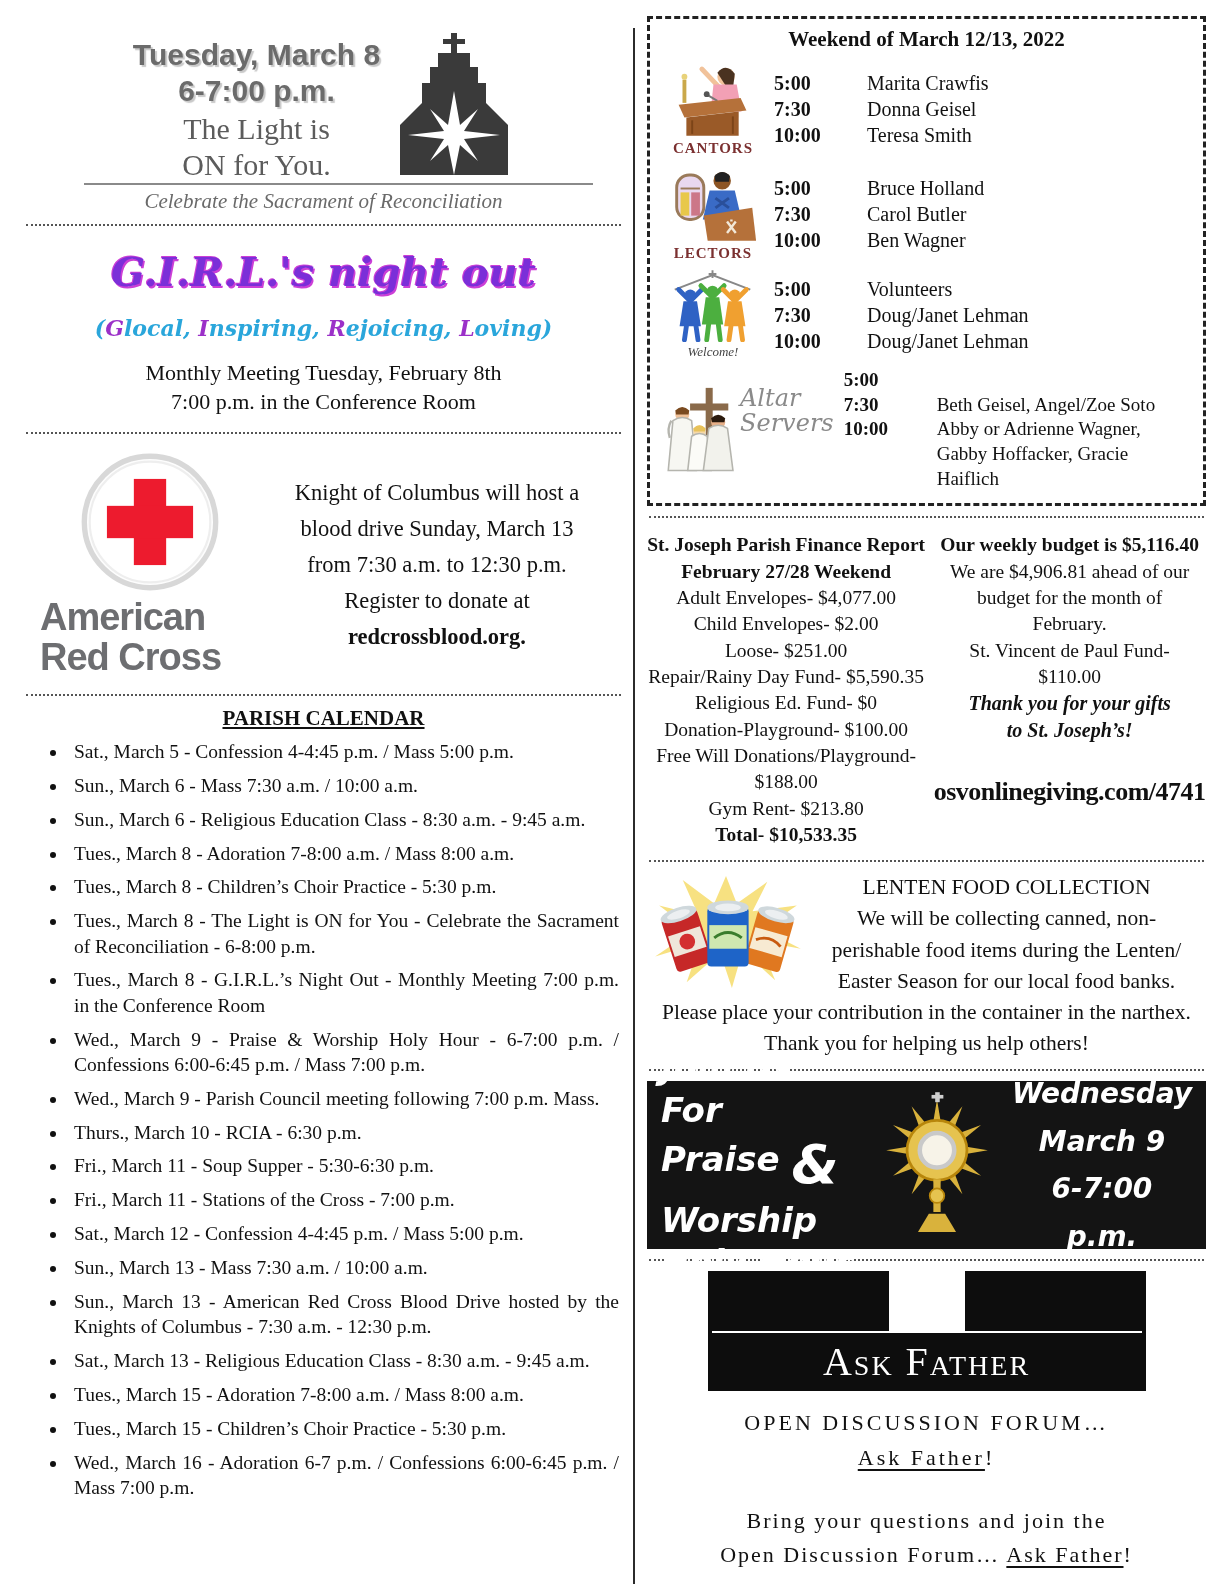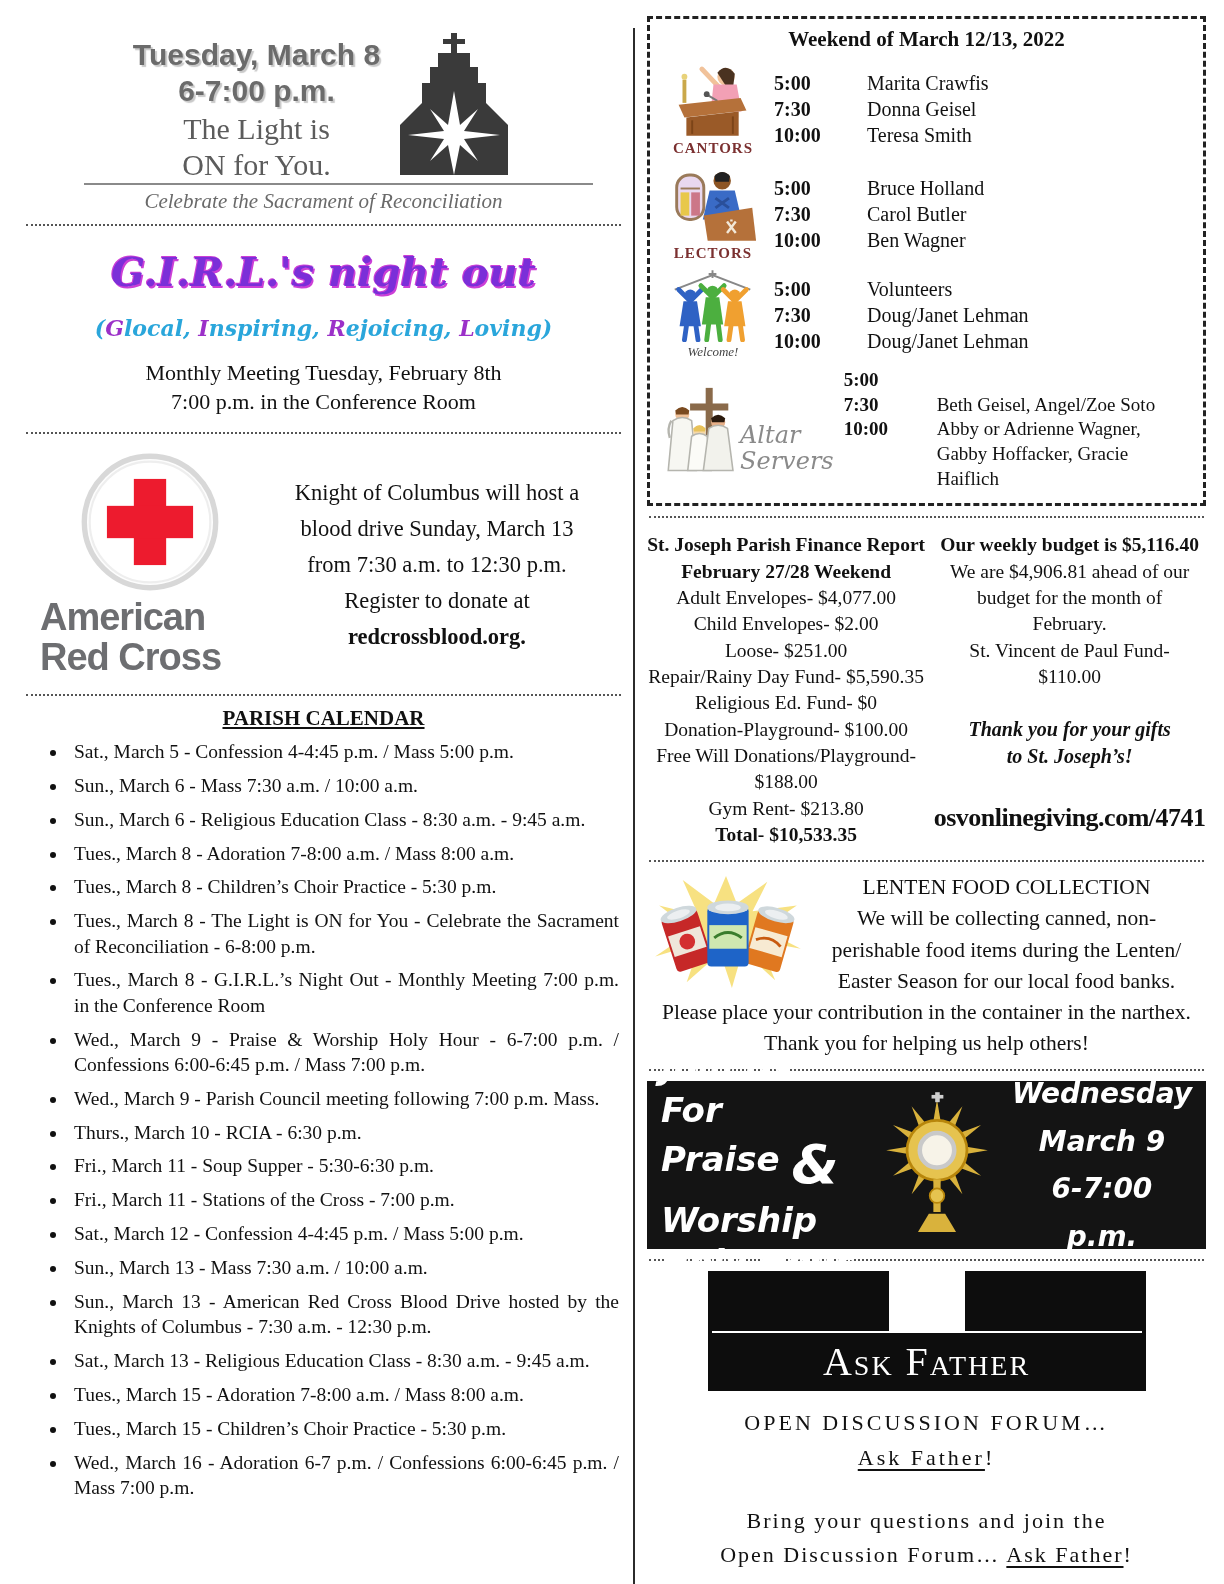--- a/index.html
+++ b/index.html
@@ -51,35 +51,35 @@
 
   .cal-title{text-align:center; font-weight:bold; font-size:21px; text-decoration:underline; margin:6px 0 8px;}
   .cal-list{list-style:disc; padding-left:44px; margin-right:4px;}
   .cal-list li{font-size:19.5px; line-height:1.3; margin-bottom:8.5px; text-align:justify; padding-left:6px;}
 
   
   .wk-box{border:3px dashed #222; padding:8px 12px 4px;}
   .wk-title{text-align:center; font-weight:bold; font-size:21px;}
   .wk-group{display:flex; align-items:center; margin:8px 0;}
   .wk-iconblock{flex:0 0 102px; text-align:center;}
-  .wk-iconblock.wide{flex:0 0 142px; display:flex; align-items:flex-end;}
+  .wk-iconblock.wide{flex:0 0 142px; display:flex; align-items:flex-start;}
   .grp-label{color:var(--label-maroon); font-weight:bold; font-size:15px; letter-spacing:1px; margin-top:-2px;}
   .grp-label.script{color:#444; font-style:italic; font-weight:normal; font-size:13px; letter-spacing:0;}
   .altar-label{color:#8a8a8a; font-size:24px; line-height:1.05; font-style:italic; font-family:"DejaVu Serif", serif; text-align:left;}
   .wk-rows{flex:1; padding-left:10px;}
   .wk-row{display:flex; font-size:20px; line-height:1.3;}
   .wk-time{font-weight:bold; width:56px; flex:0 0 56px;}
   .wk-names{flex:1;margin-left:37px;}
   .wk-group.altar .wk-row{font-size:19px;}
 
   .fin-row{display:flex; gap:8px; padding:4px 0 2px;}
   .fin-left{flex:1.02; text-align:center; font-size:19.5px; line-height:1.35;}
   .fin-right{flex:1; text-align:center; font-size:19.5px; line-height:1.35;}
   .fin-b{font-weight:bold;}
-  .fin-thanks{font-weight:bold; font-style:italic; font-size:20px; margin-top:26px; line-height:1.35;}
+  .fin-thanks{font-weight:bold; font-style:italic; font-size:20px; line-height:1.35;}
   .fin-url{font-weight:bold; font-size:26px; margin-top:30px; letter-spacing:-0.5px;}
 
   .food-row{display:flex; align-items:center;}
   .food-icon{flex:0 0 160px;}
   .food-text{flex:1; text-align:center; font-size:21.5px; line-height:1.45;}
   .food-wide{text-align:center; font-size:21.5px; line-height:1.45;}
 
   .banner{background:var(--banner-bg); color:#fff; display:flex; align-items:center;
     padding:10px 14px; margin:2px 0; height:168px;}
   .banner-left{flex:1.25; font-family:"DejaVu Sans", sans-serif; font-style:italic; font-weight:bold;

